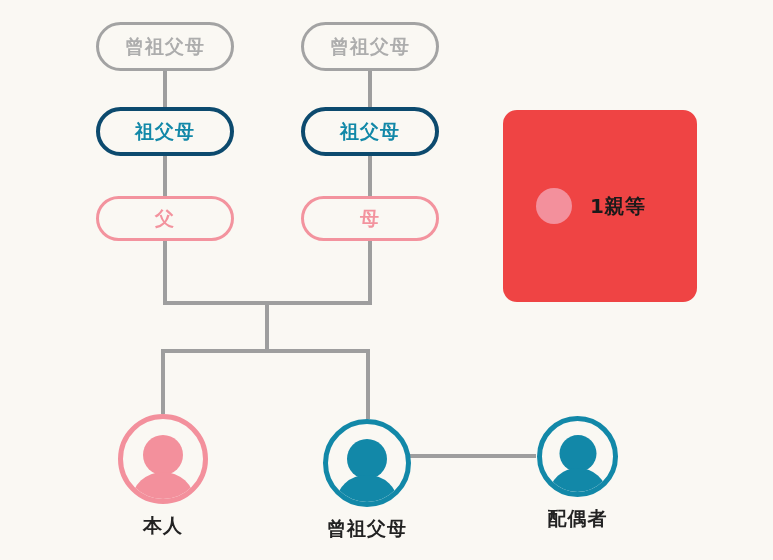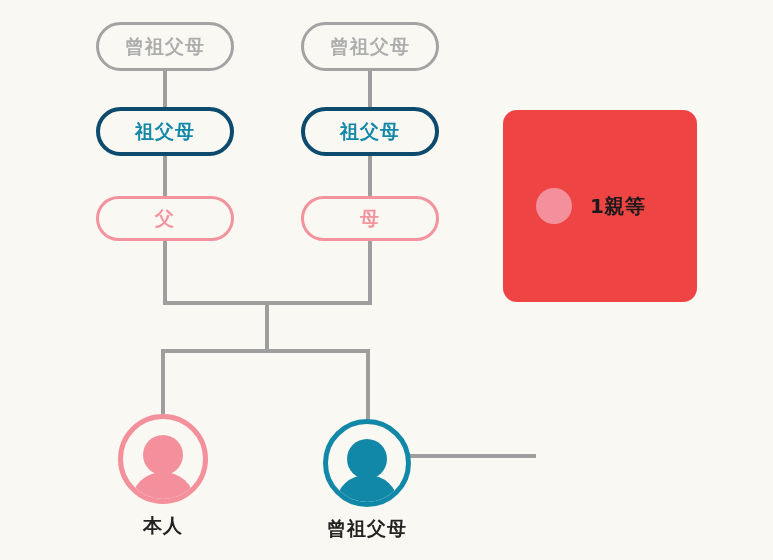--- a/index.html
+++ b/index.html
@@ -199,20 +199,27 @@
   </div>
 
   <div class="person" style="left:323px; top:419px;">
     <div class="avatar teal" style="width:88px; height:88px;">
       <div class="head" style="width:40px; height:40px; top:15px;"></div>
       <div class="body" style="width:62px; height:45px; top:51px;"></div>
     </div>
     <div class="person-label">曾祖父母</div>
   </div>
 
+  <div class="person" style="left:537px; top:416px;">
+    <div class="avatar teal" style="width:81px; height:81px;">
+      <div class="head" style="width:37px; height:37px; top:14px;"></div>
+      <div class="body" style="width:57px; height:42px; top:47px;"></div>
+    </div>
+    <div class="person-label">配偶者</div>
+  </div>
 
   <div class="legend-card">
     <div class="legend-row">
       <span class="legend-dot" style="background:#F3909C;"></span>
       <span class="legend-text">1親等</span>
     </div>
   </div>
 
 </div>
 

